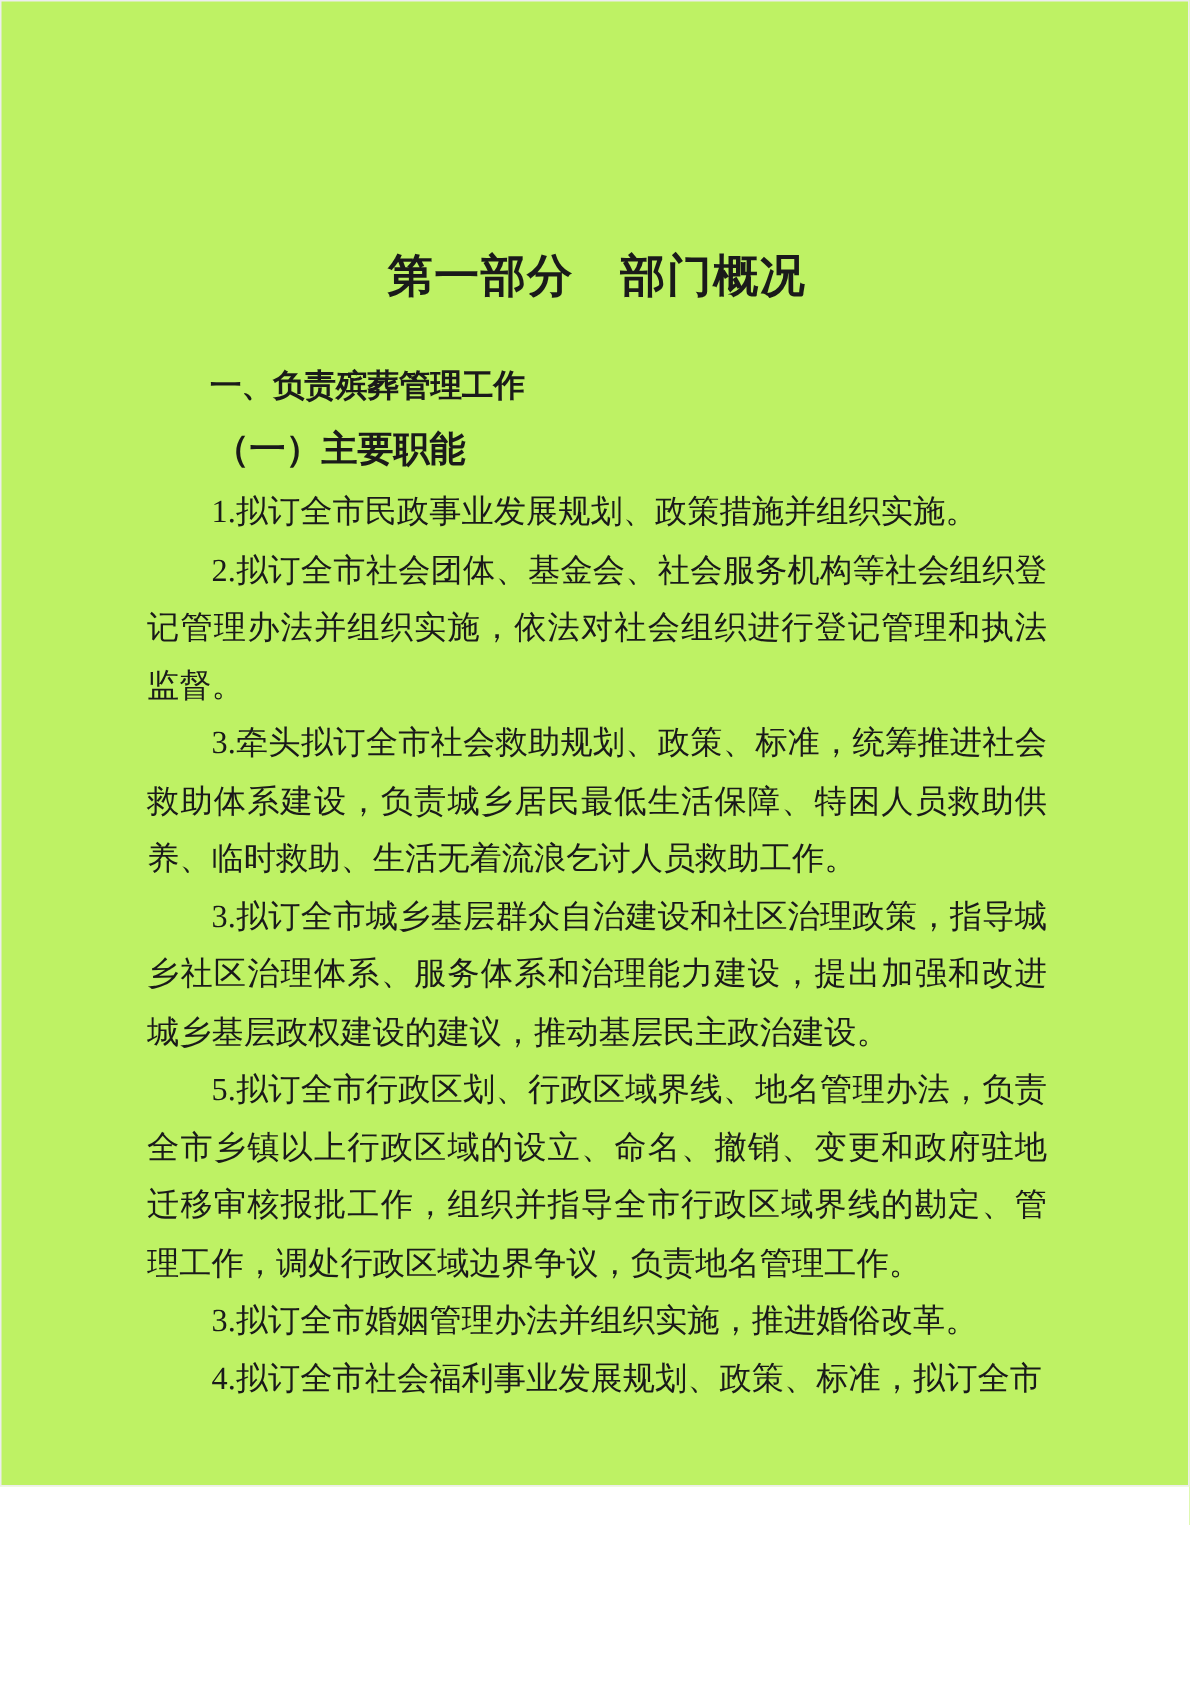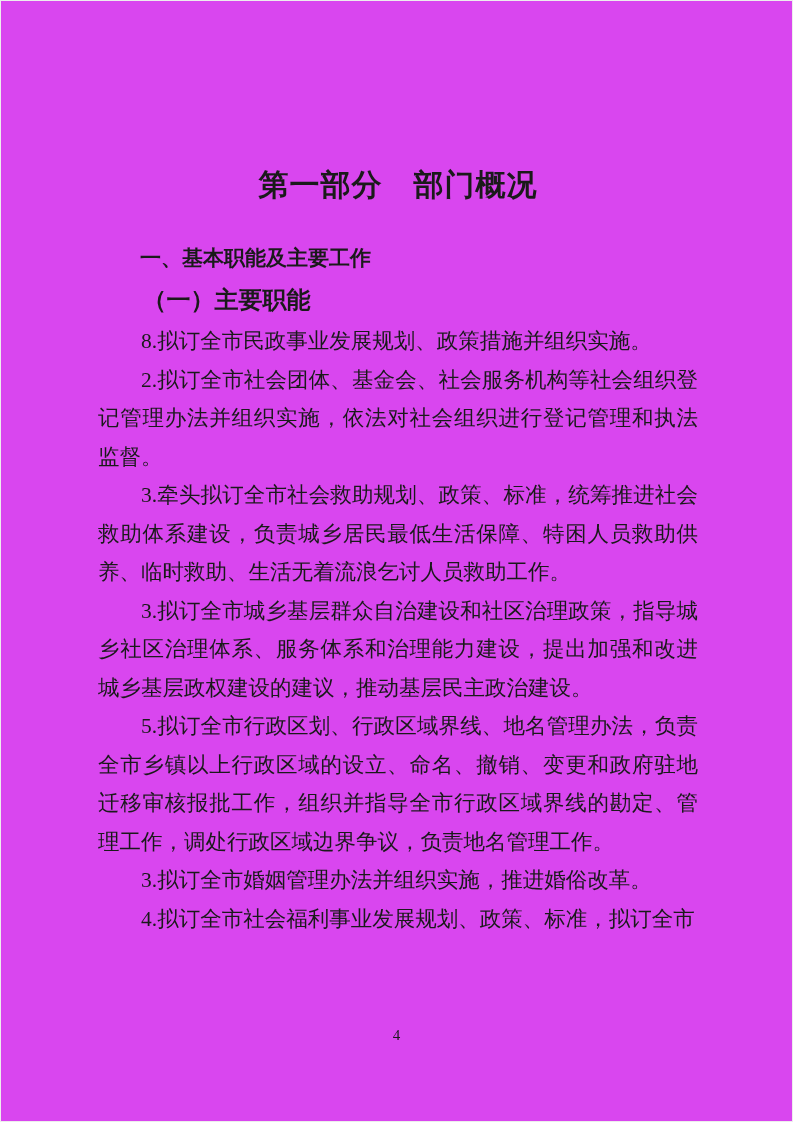--- a/index.html
+++ b/index.html
@@ -3,23 +3,23 @@
 <meta charset="utf-8">
 <style>
   html, body {
     margin: 0;
     padding: 0;
     background: #ffffff;
   }
   .page {
     position: relative;
     width: 793px;
-    height: 1122px;
+    height: 991px;
     margin: 0 auto;
-    background: #d946ef;
+    background: #bef264;
     border: 1px solid #ededed;
     box-sizing: border-box;
     overflow: hidden;
     color: #1a1a1a;
   }
   .content {
     position: absolute;
     left: 97px;
     top: 163px;
     width: 600px;
@@ -73,26 +73,26 @@
     color: #1a1a1a;
   }
 </style>
 </head>
 <body>
 
 <div class="page">
   <div class="content">
     <h1 class="doc-title">第一部分　部门概况</h1>
 
-    <h2 class="section-heading">一、基本职能及主要工作</h2>
+    <h2 class="section-heading">一、负责殡葬管理工作</h2>
 
     <h3 class="subsection-heading">（一）主要职能</h3>
 
     <div class="body-text">
-      <p>8.拟订全市民政事业发展规划、政策措施并组织实施。</p>
+      <p>1.拟订全市民政事业发展规划、政策措施并组织实施。</p>
       <p>2.拟订全市社会团体、基金会、社会服务机构等社会组织登记管理办法并组织实施，依法对社会组织进行登记管理和执法监督。</p>
       <p>3.牵头拟订全市社会救助规划、政策、标准，统筹推进社会救助体系建设，负责城乡居民最低生活保障、特困人员救助供养、临时救助、生活无着流浪乞讨人员救助工作。</p>
       <p>3.拟订全市城乡基层群众自治建设和社区治理政策，指导城乡社区治理体系、服务体系和治理能力建设，提出加强和改进城乡基层政权建设的建议，推动基层民主政治建设。</p>
       <p>5.拟订全市行政区划、行政区域界线、地名管理办法，负责全市乡镇以上行政区域的设立、命名、撤销、变更和政府驻地迁移审核报批工作，组织并指导全市行政区域界线的勘定、管理工作，调处行政区域边界争议，负责地名管理工作。</p>
       <p>3.拟订全市婚姻管理办法并组织实施，推进婚俗改革。</p>
       <p>4.拟订全市社会福利事业发展规划、政策、标准，拟订全市</p>
     </div>
   </div>
 
   <div class="page-number">4</div>

